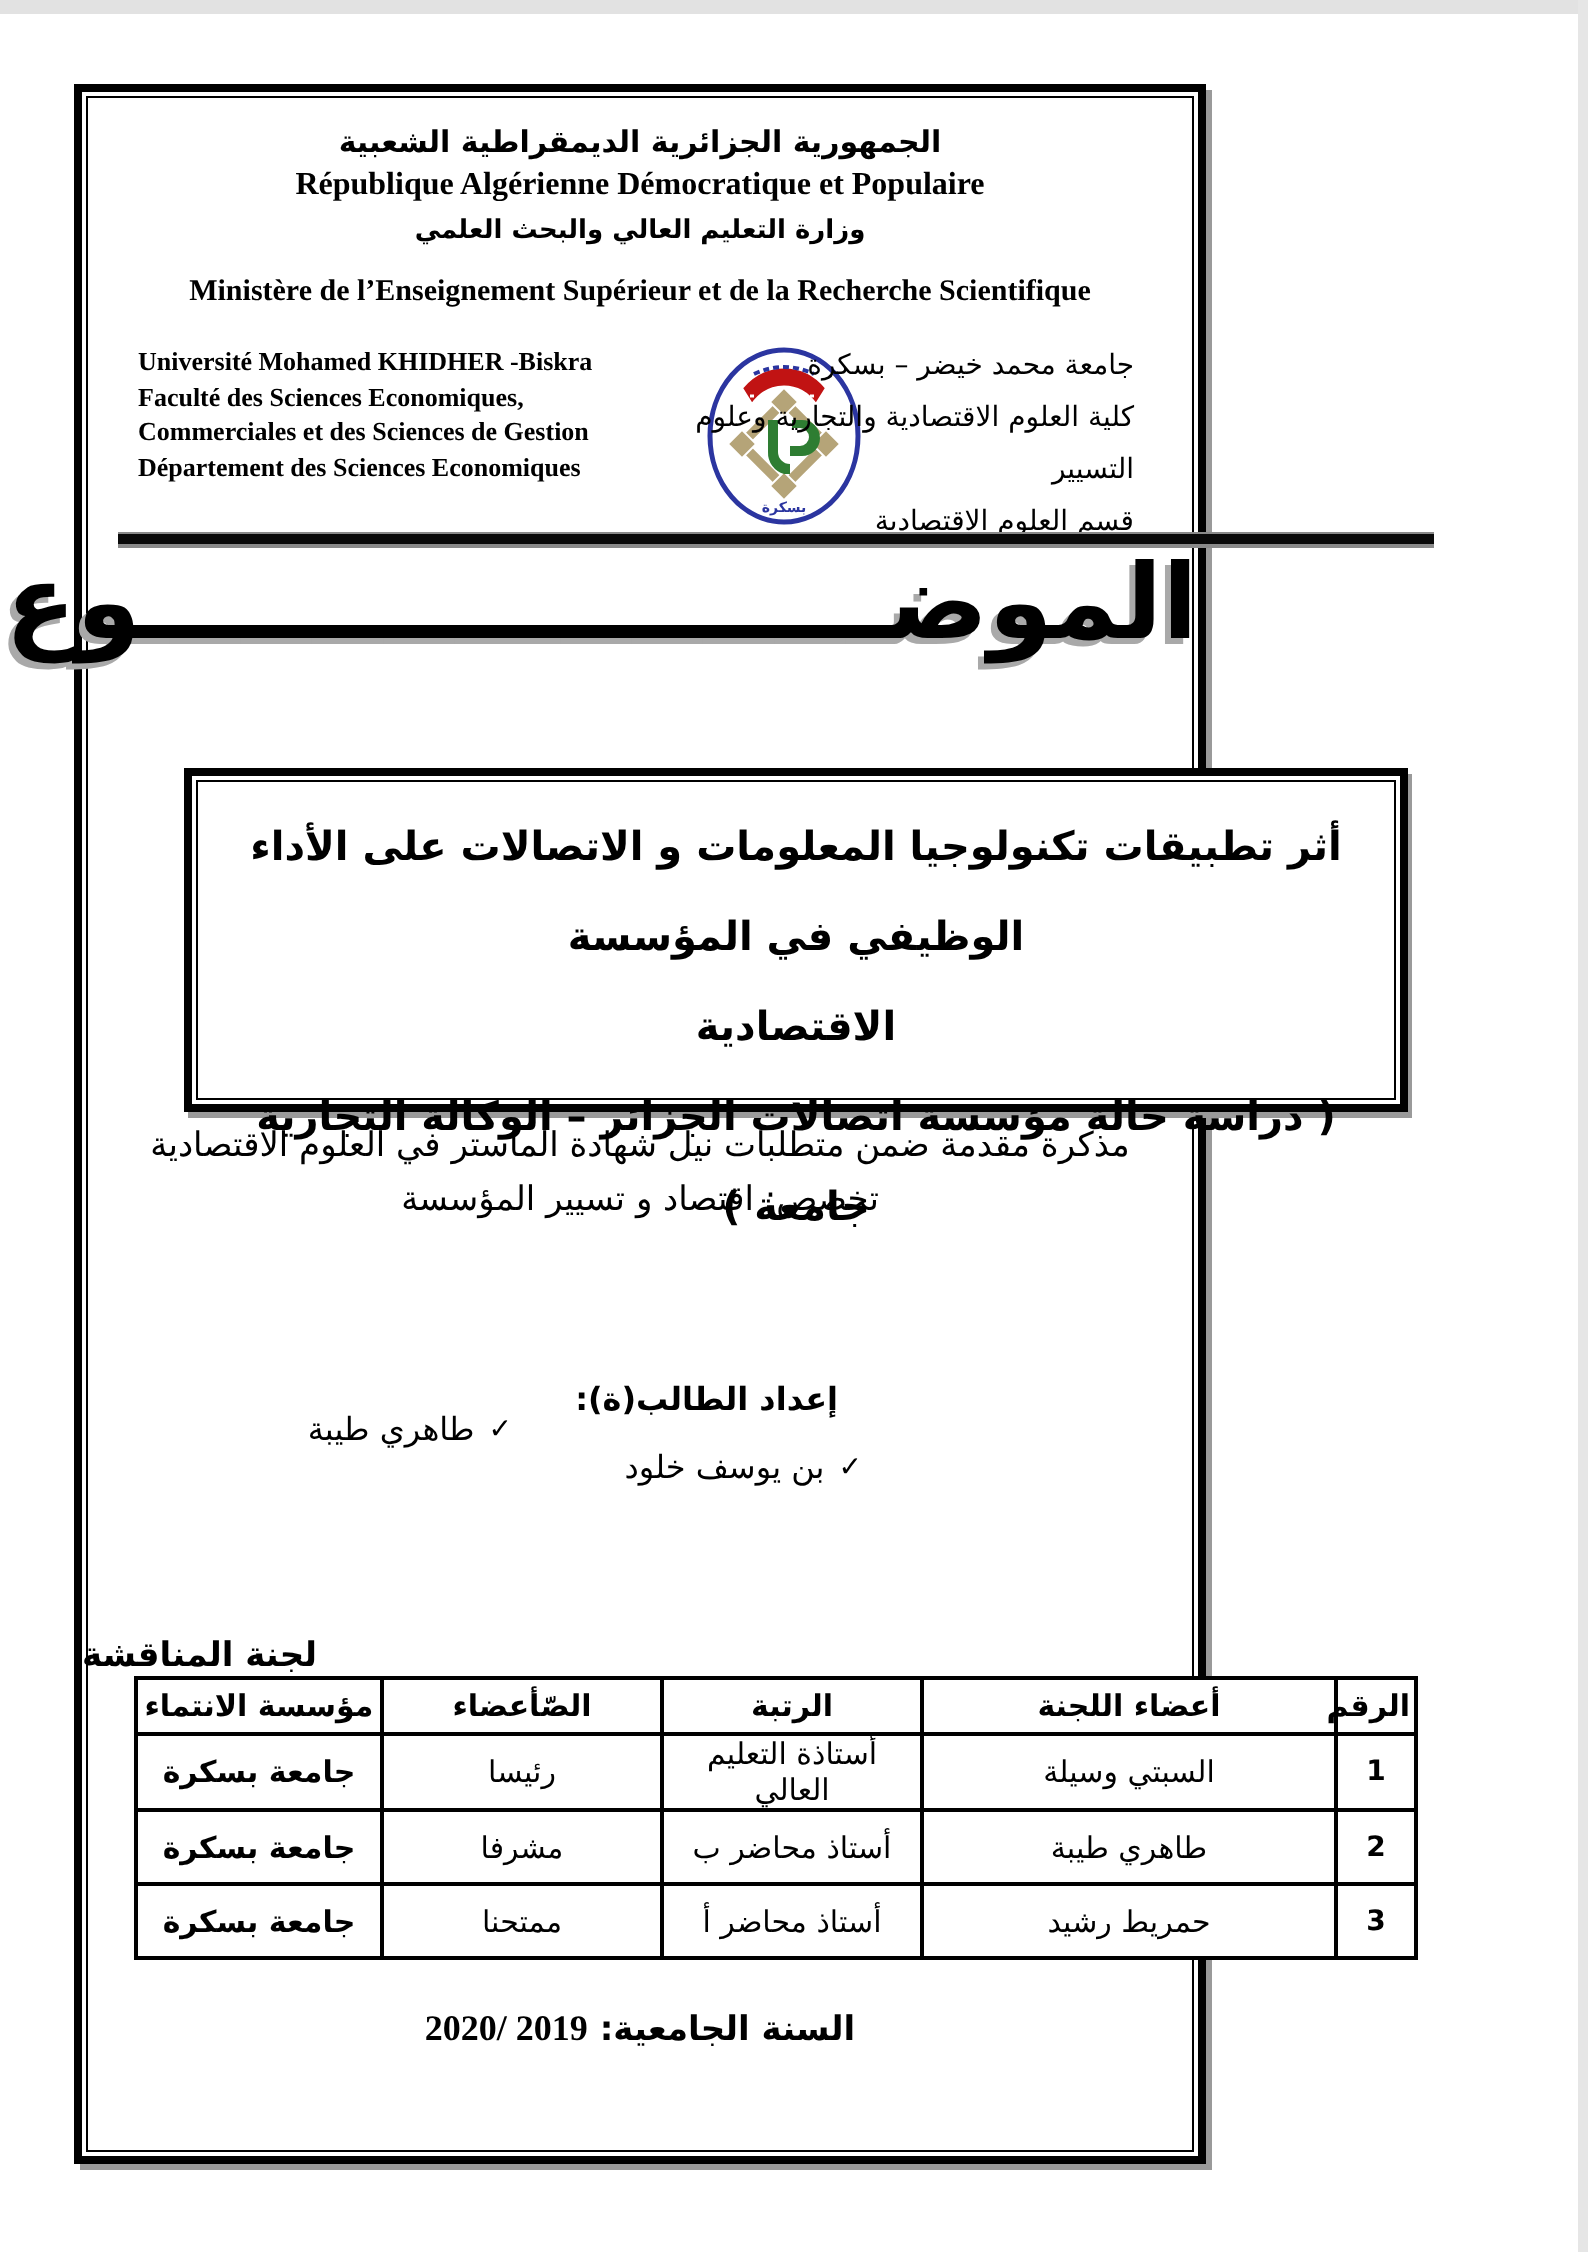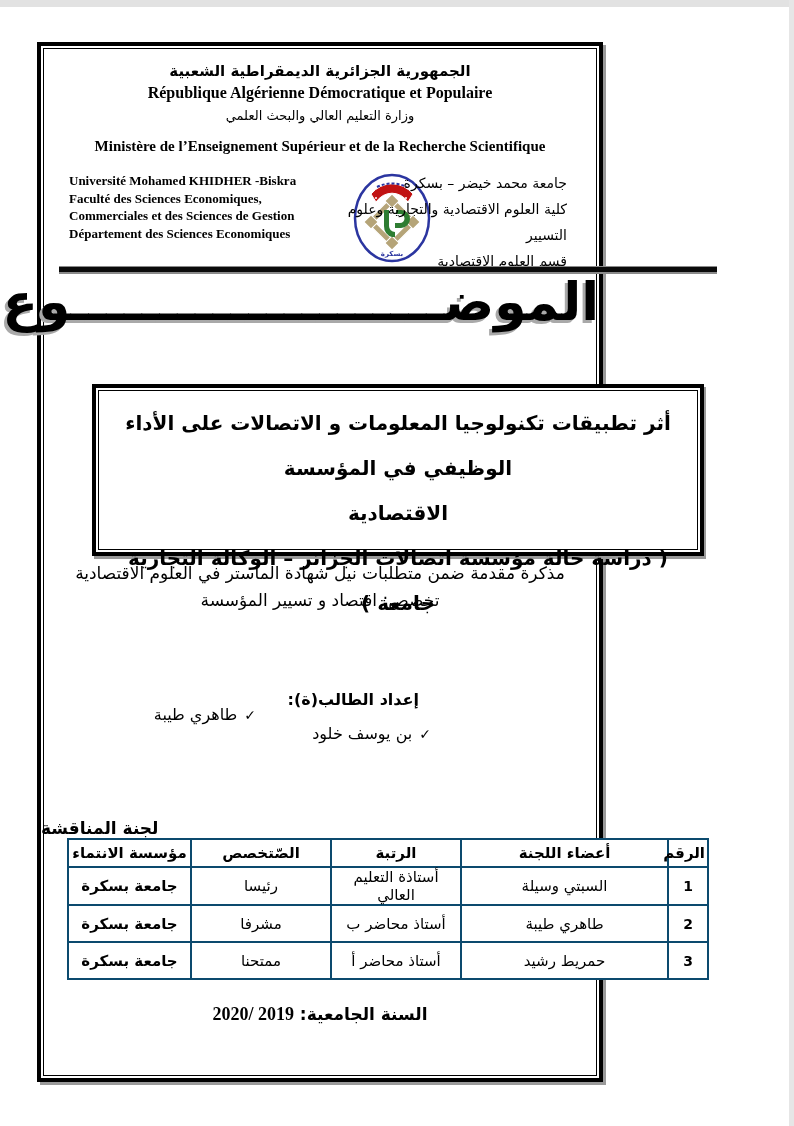--- a/index.html
+++ b/index.html
@@ -7,21 +7,21 @@
   .gutter-top { position:absolute; left:0; top:0; width:794px; height:7px; background:#e2e2e2; }
   .gutter-right { position:absolute; right:0; top:0; width:5px; height:1126px; background:#e6e6e6; }
 
   .frame { position:absolute; left:37px; top:42px; width:566px; height:1040px; background:#fff;
            border:4px solid #000; box-shadow:3px 3px 0 #9a9a9a; }
   .frame::before { content:''; position:absolute; inset:2px; border:1px solid #000; pointer-events:none; }
 
   .hdr { position:absolute; left:0; width:100%; text-align:center; color:#000; }
   .hdr-ar1 { top:16px; font-size:15px; font-weight:bold; }
   .hdr-fr1 { top:38px; font-size:16px; font-weight:bold; font-family:"Liberation Serif", serif; }
-  .hdr-ar2 { top:62px; font-size:13px; font-weight:normal; }
+  .hdr-ar2 { top:62px; font-size:13px; font-weight:bold; }
   .hdr-fr2 { top:92px; font-size:15px; font-weight:bold; font-family:"Liberation Serif", serif; }
 
   .inst-fr { position:absolute; left:28px; top:126px; width:260px; font-family:"Liberation Serif", serif;
              font-weight:bold; font-size:13px; line-height:17.5px; text-align:left; }
   .inst-ar { position:absolute; right:32px; top:124px; width:230px; direction:rtl; text-align:right;
              font-size:14px; line-height:26px; }
   .logo { position:absolute; left:310px; top:126px; width:82px; height:96px; }
 
   .rule3d { position:absolute; left:18px; top:220px; width:658px; height:8px;
             border-top:1px solid #8a8a8a; border-bottom:2px solid #8a8a8a; background:#0a0a0a; }
@@ -43,21 +43,21 @@
   .block-student { position:absolute; right:180px; top:644px; text-align:right;margin-left:35px; }
   .block-student .who-name { justify-content:flex-start; margin-right:-12px; }
   .block-supervisor { position:absolute; left:95px; top:644px; text-align:right; width:120px; }
   .block-supervisor .who-name { margin-left:-34px; }
 
   .committee-heading { position:absolute; left:0; top:746px; width:100%; text-align:left;
                        font-size:17px; font-weight:bold; direction:rtl;margin-top:26px; }
 
   .committee-table { position:absolute; left:26px; top:792px; width:640px; direction:rtl;
                      border-collapse:collapse; table-layout:fixed; font-size:15px; }
-  .committee-table th, .committee-table td { border:2px solid #0c4a6e; text-align:center; vertical-align:middle;
+  .committee-table th, .committee-table td { border:2px solid #000000; text-align:center; vertical-align:middle;
                      padding:0 2px; background:#fff; }
   .committee-table th { height:28px; font-weight:bold; }
   .committee-table td { height:37px; font-weight:normal; }
   .committee-table td.num { font-weight:bold; font-size:14px; }
   .committee-table td.aff { font-weight:bold; }
 
   .year-line { position:absolute; left:0; top:958px; width:100%; text-align:center; direction:rtl;
                font-size:17px; font-weight:bold; }
   .year-line .val { direction:ltr; unicode-bidi:bidi-override; font-family:"Liberation Serif", serif; font-size:18px; }
 </style>
@@ -151,21 +151,21 @@
         <col style="width:207px">
         <col style="width:130px">
         <col style="width:140px">
         <col style="width:123px">
     </colgroup>
     <thead>
       <tr>
         <th>الرقم</th>
         <th>أعضاء اللجنة</th>
         <th>الرتبة</th>
-        <th>الصّتخصص</th>
+        <th>الصّأعضاء</th>
         <th>مؤسسة الانتماء</th>
       </tr>
     </thead>
     <tbody>
       <tr>
         <td class="num">1</td>
         <td>السبتي وسيلة</td>
         <td>أستاذة التعليم العالي</td>
         <td>رئيسا</td>
         <td class="aff">جامعة بسكرة</td>

